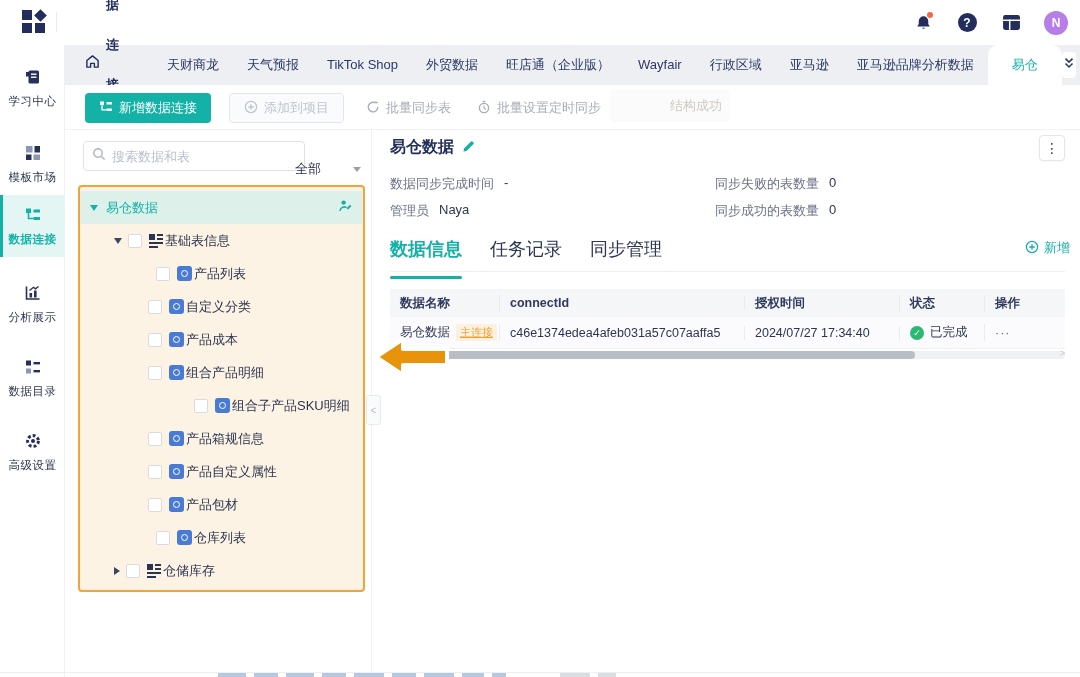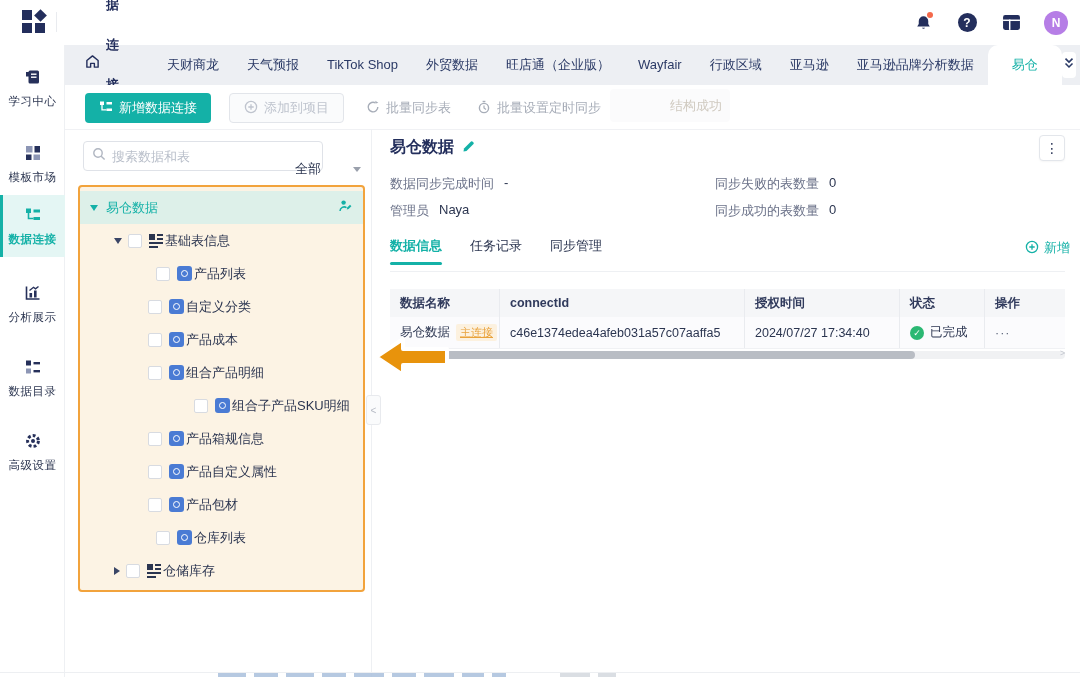--- a/index.html
+++ b/index.html
@@ -41,21 +41,21 @@
   .content { position:absolute; left:65px; top:85px; width:1015px; height:592px; background:#fff; }
 
   .toolbar { position:absolute; left:20px; top:8px; height:30px; display:flex; align-items:center; gap:18px; }
   .btn-primary { display:flex; align-items:center; gap:6px; background:#14b1a7; color:#fff; font-size:13px; border:none; border-radius:4px; height:30px; padding:0 14px; cursor:pointer; }
   .btn-disabled { display:flex; align-items:center; gap:6px; background:#fafbfc; color:#bfc4ce; font-size:13px; border:1px solid #e2e5ea; border-radius:4px; height:30px; padding:0 14px; cursor:default; }
   .btn-text { display:flex; align-items:center; gap:6px; background:transparent; color:#a7adb8; font-size:13px; border:none; height:30px; padding:0 4px; cursor:default; }
   .toast { position:absolute; left:545px; top:4px; width:120px; height:33px; background:rgba(250,250,251,.78); border-radius:4px; display:flex; align-items:center; justify-content:flex-end; padding-right:8px; font-size:13px; color:#cfc9bf; pointer-events:none; }
   .toolbar-divider { position:absolute; left:0; top:44px; width:1015px; height:1px; background:#f0f1f4; }
 
   
-  .search-box { position:absolute; left:18px; top:56px; width:240px; height:30px; border:1px solid #dfe2e8; border-radius:4px; display:flex; align-items:center; padding:0 8px; gap:6px; background:#fff; }
+  .search-box { position:absolute; left:18px; top:56px; width:222px; height:30px; border:1px solid #dfe2e8; border-radius:4px; display:flex; align-items:center; padding:0 8px; gap:6px; background:#fff; }
   .search-box input { border:none; outline:none; flex:1; font-size:13px; color:#2b3550; font-family:inherit; background:transparent; }
   .search-box input::placeholder { color:#b9bfca; }
   .filter { position:absolute; left:224px; top:69px; width:78px; height:30px; display:flex; align-items:center; justify-content:space-between; padding:0 6px; font-size:13px; color:#2b3550; cursor:pointer; }
   .caret-down-sm { width:0; height:0; border-left:4px solid transparent; border-right:4px solid transparent; border-top:5px solid #9aa0ac; }
 
   .tree-box { position:absolute; left:13px; top:100px; width:287px; height:407px; border:2px solid #f2a33c; border-radius:4px; background:#fcf3e4; padding-top:4px; overflow:hidden; }
   .trow { display:flex; align-items:center; height:33px; font-size:13px; color:#2b3550; cursor:pointer; }
   .trow .tlabel { margin-left:2px; }
   .caret { width:0; height:0; margin-right:6px; flex:none; }
   .caret.down { border-left:4.5px solid transparent; border-right:4.5px solid transparent; border-top:6px solid #3a4566; }
@@ -85,28 +85,28 @@
   .collapse-handle { position:absolute; left:301px; top:310px; width:15px; height:30px; background:#fafbfc; border:1px solid #e8eaee; border-radius:3px; color:#b7bcc6; font-size:10px; display:flex; align-items:center; justify-content:center; cursor:pointer; }
 
   
   .detail-title { position:absolute; left:325px; top:52px; display:flex; align-items:center; gap:8px; font-size:16px; font-weight:bold; color:#232e5c; }
   .more-btn { position:absolute; left:974px; top:50px; width:26px; height:26px; border:1px solid #e3e6eb; border-radius:4px; background:#fff; color:#303a5c; font-size:14px; display:flex; align-items:center; justify-content:center; cursor:pointer; box-shadow:0 1px 2px rgba(0,0,0,.04); }
   .meta-item { position:absolute; font-size:13px; display:flex; gap:10px; }
   .meta-label { color:#6b7289; }
   .meta-value { color:#2b3550; }
 
   .dtabs { position:absolute; left:325px; top:152px; display:flex; gap:28px; }
-  .dtab { font-size:13px; color:#2b3550; padding-bottom:10px; position:relative; cursor:pointer; }
+  .dtab { font-size:18px; color:#2b3550; padding-bottom:18px; position:relative; cursor:pointer; }
   .dtab.active { color:#14b1a7; font-weight:bold; }
   .dtab.active::after { content:""; position:absolute; left:0; bottom:0; width:100%; height:3px; background:#14b1a7; border-radius:2px; }
   .add-link { position:absolute; left:960px; top:154px; display:flex; align-items:center; gap:5px; color:#14b1a7; font-size:13px; cursor:pointer; }
   .tabs-divider { position:absolute; left:325px; top:186px; width:675px; height:1px; background:#eef0f3; }
 
   .dtable { position:absolute; left:325px; top:204px; width:675px; font-size:12.5px; }
-  .thead, .trowd { display:flex; }
+  .thead, .trowd { display:flex;align-items:center; }
   .thead { background:#f5f6f8; height:28px; }
   .trowd { background:#fbfbfd; height:32px; border-bottom:1px solid #f0f1f4; }
   .cell { display:flex; align-items:center; padding:0 10px; border-right:1px solid #e9ebef; overflow:hidden; white-space:nowrap; }
   .cell:last-child { border-right:none; }
   .c1 { width:110px; } .c2 { width:245px; } .c3 { width:155px; } .c4 { width:85px; } .c5 { width:80px; }
   .thead .cell { color:#303a5c; font-weight:bold; }
   .badge { margin-left:6px; font-size:11px; color:#e9a23b; background:#fcf1df; border-radius:2px; padding:1px 4px; flex:none;text-decoration:underline; }
   .status-ic { width:14px; height:14px; border-radius:50%; background:#2bb873; color:#fff; font-size:9px; display:flex; align-items:center; justify-content:center; margin-right:6px; flex:none; }
   .action-dots { color:#5a6378; letter-spacing:1px; cursor:pointer; }
 

